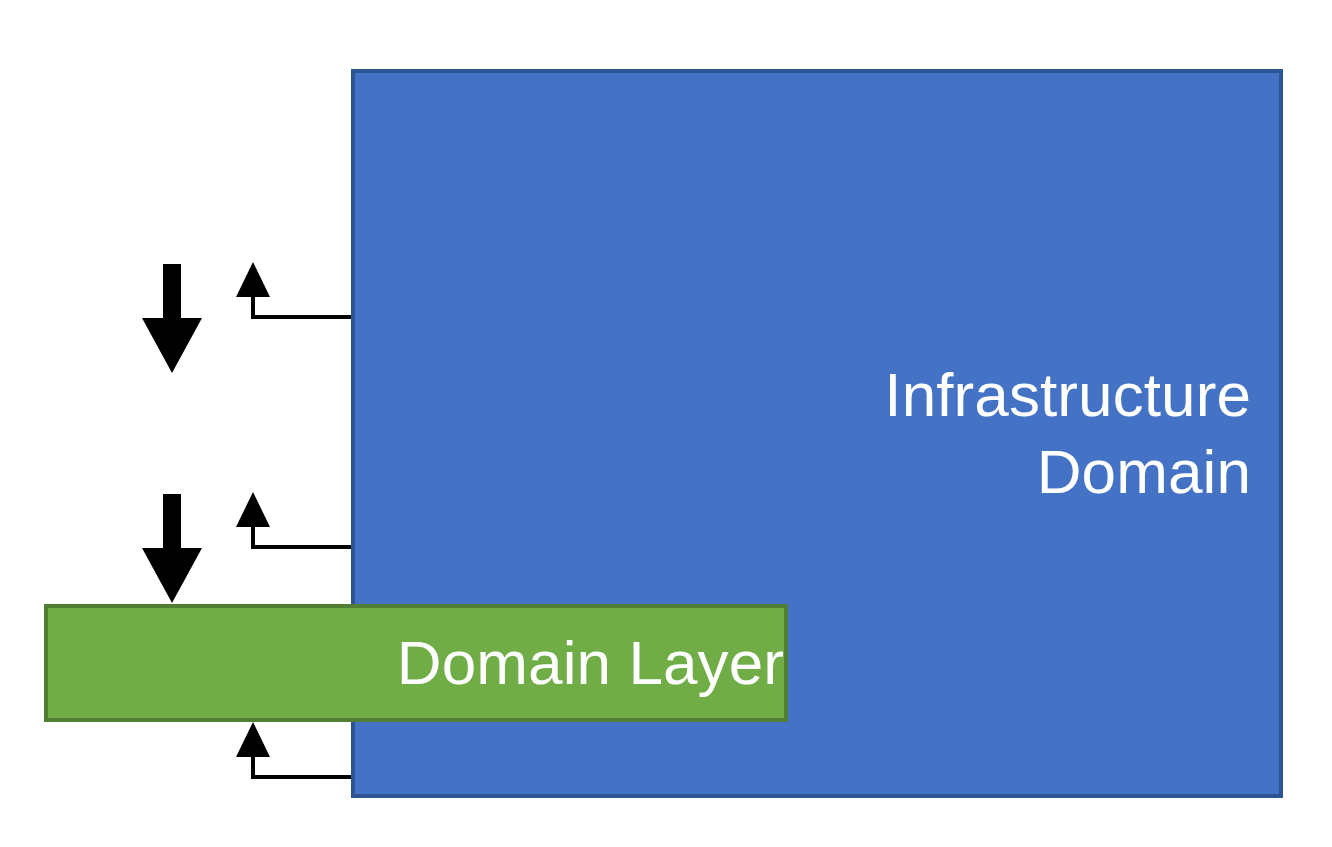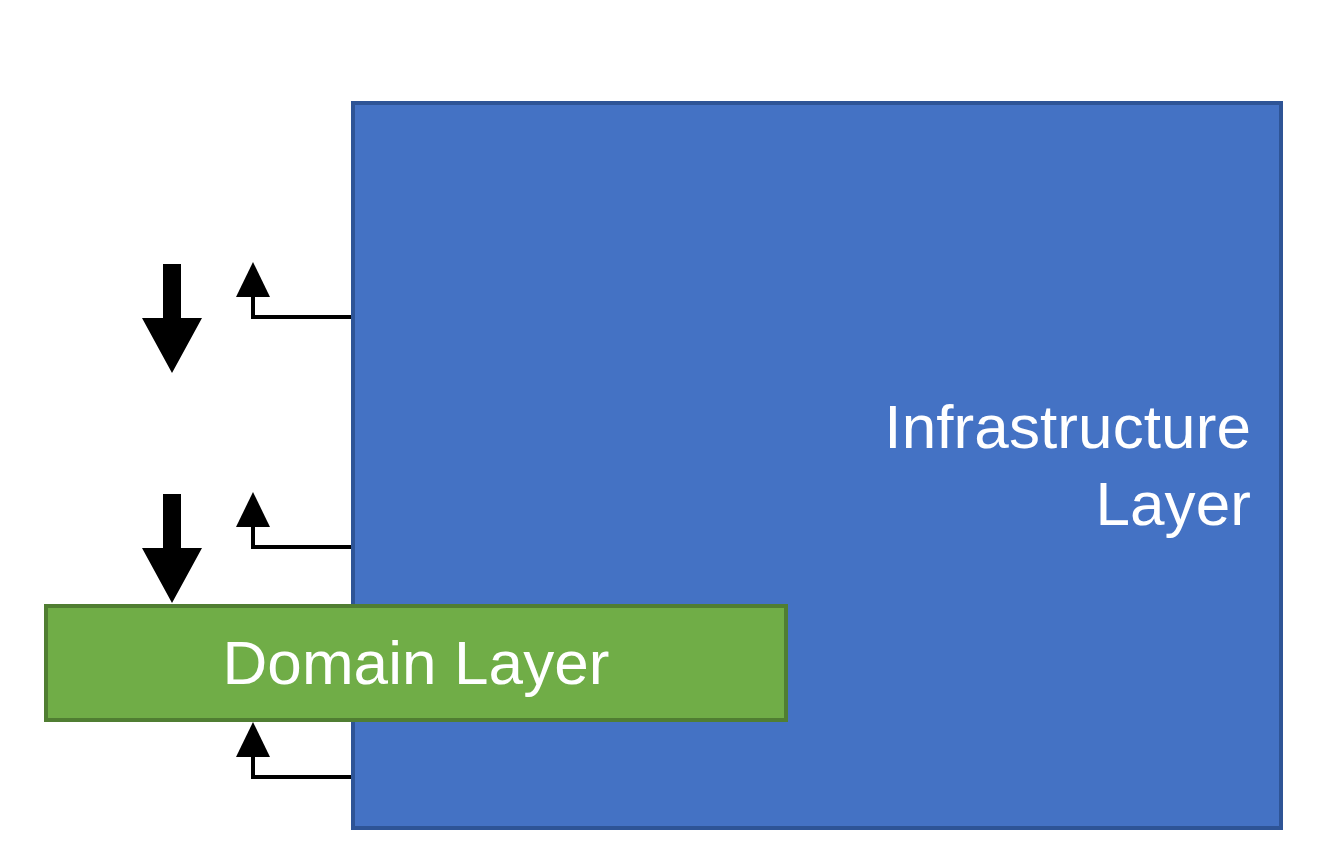--- a/index.html
+++ b/index.html
@@ -35,21 +35,20 @@
     top: 69px;
     width: 932px;
     height: 729px;
     box-sizing: border-box;
     background: #4472C4;
     border: 4px solid #2E5496;
     display: flex;
     align-items: center;
     justify-content: flex-end;
     z-index: 1;
-    margin-top: 32px;
   }
   .infra-label {
     color: #ffffff;
     font-size: 62px;
     line-height: 1.24;
     text-align: right;
     padding-right: 28px;
     max-width: 430px;
     font-weight: 400;
     letter-spacing: 0.1px;
@@ -89,29 +88,30 @@
     background: #ED7D31;
     border: 7px solid #FFFFFF;
   }
   .layer-domain {
     left: 44px;
     top: 604px;
     width: 744px;
     height: 118px;
     background: #70AD47;
     border: 4px solid #507E32;
+    justify-content: flex-end;
   }
 </style>
 </head>
 <body>
 
 <div id="diagram-canvas">
 
   <div class="infra-box">
-    <div class="infra-label"><span>Infrastructure</span><br><span>Layer</span></div>
+    <div class="infra-label"><span>Infrastructure</span><br><span>Domain</span></div>
   </div>
 
   <svg id="connector-layer" viewBox="0 0 1332 847">
 
     <g>
       <path d="M 351 317 L 253 317 L 253 281" fill="none" stroke="#000000" stroke-width="4"></path>
       <path d="M 253 262 L 270 297 L 236 297 Z" fill="#000000"></path>
     </g>
 
     <g>

